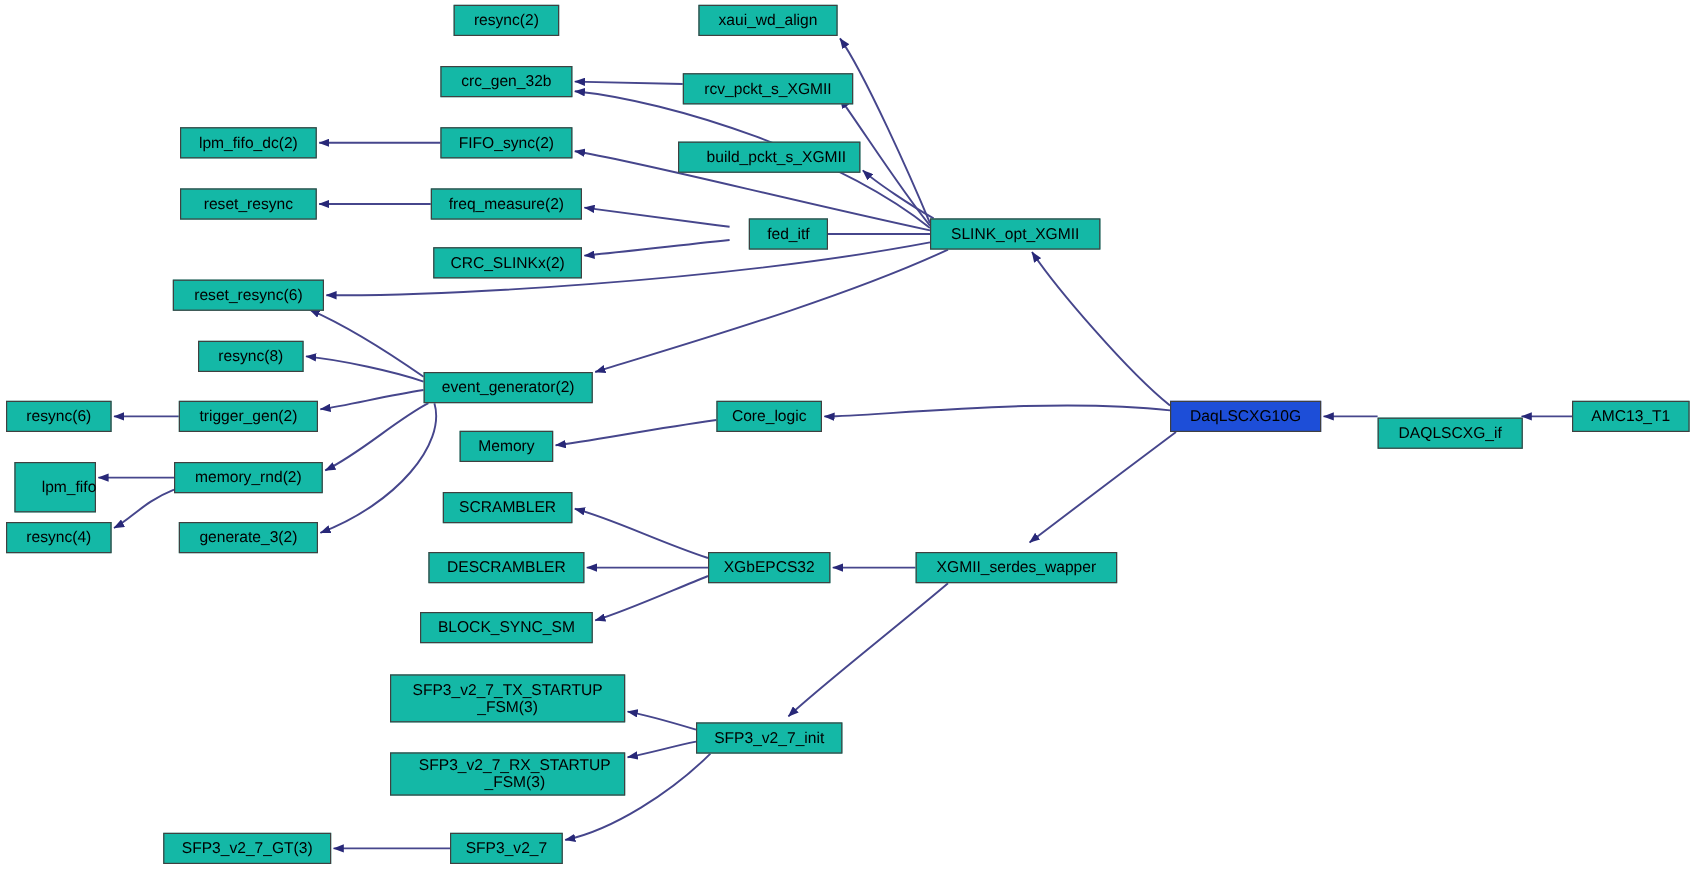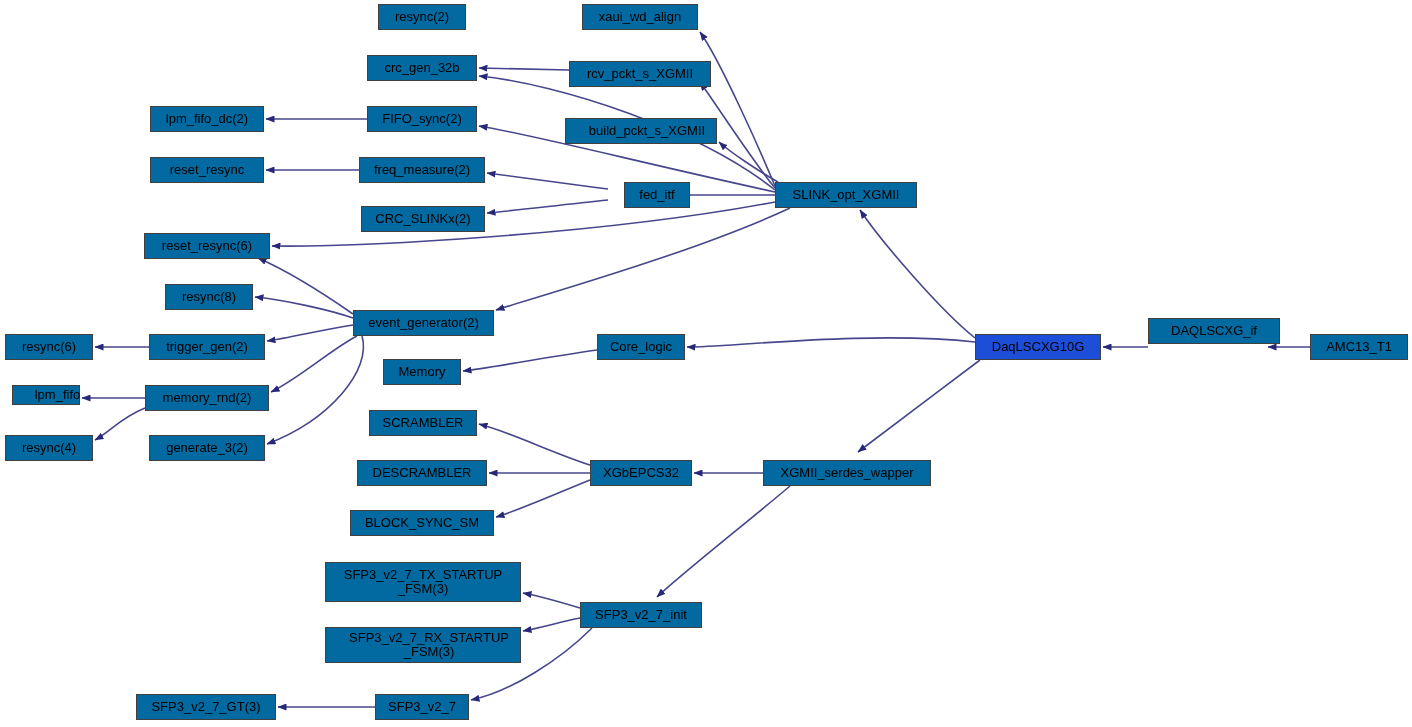--- a/index.html
+++ b/index.html
@@ -19,21 +19,21 @@
     left: 0;
     top: 0;
     width: 1412px;
     height: 727px;
     pointer-events: none;
   }
   .node {
     position: absolute;
     box-sizing: border-box;
     border: 1px solid #404040;
-    background: #0369a1;
+    background: #14b8a6;
     color: #000000;
     font-size: 13px;
     line-height: 14px;
     display: flex;
     align-items: center;
     justify-content: center;
     text-align: center;
     white-space: pre;
     letter-spacing: 0px;
     cursor: default;
@@ -104,24 +104,24 @@
       <div class="node" style="left: 624px; top: 182px; width: 66px; height: 26px;">fed_itf</div>
       <div class="node" style="left: 775px; top: 182px; width: 142px; height: 26px;">SLINK_opt_XGMII</div>
       <div class="node" style="left: 361px; top: 206px; width: 124px; height: 26px;">CRC_SLINKx(2)</div>
       <div class="node" style="left: 144px; top: 233px; width: 126px; height: 26px;">reset_resync(6)</div>
       <div class="node" style="left: 165px; top: 284px; width: 88px; height: 26px;">resync(8)</div>
       <div class="node" style="left: 353px; top: 310px; width: 141px; height: 26px;">event_generator(2)</div>
       <div class="node" style="left: 5px; top: 334px; width: 88px; height: 26px;">resync(6)</div>
       <div class="node" style="left: 149px; top: 334px; width: 116px; height: 26px;">trigger_gen(2)</div>
       <div class="node" style="left: 597px; top: 334px; width: 88px; height: 26px;">Core_logic</div>
       <div class="node highlight" style="left: 975px; top: 334px; width: 126px; height: 26px;">DaqLSCXG10G</div>
-      <div class="node" style="left: 1148px; top: 318px; width: 132px; height: 26px;">DAQLSCXG_if</div>
+      <div class="node" style="left: 1148px; top: 348px; width: 121px; height: 26px;">DAQLSCXG_if</div>
       <div class="node" style="left: 1310px; top: 334px; width: 98px; height: 26px;">AMC13_T1</div>
       <div class="node" style="left: 383px; top: 359px; width: 78px; height: 26px;">Memory</div>
-      <div class="node" style="left: 12px; top: 385px; width: 68px; height: 20px; padding-left: 23px;">lpm_fifo</div>
+      <div class="node" style="left: 12px; top: 385px; width: 68px; height: 42px; padding-left: 23px;">lpm_fifo</div>
       <div class="node" style="left: 145px; top: 385px; width: 124px; height: 26px;">memory_rnd(2)</div>
       <div class="node" style="left: 369px; top: 410px; width: 108px; height: 26px;">SCRAMBLER</div>
       <div class="node" style="left: 5px; top: 435px; width: 88px; height: 26px;">resync(4)</div>
       <div class="node" style="left: 149px; top: 435px; width: 116px; height: 26px;">generate_3(2)</div>
       <div class="node" style="left: 357px; top: 460px; width: 130px; height: 26px;">DESCRAMBLER</div>
       <div class="node" style="left: 590px; top: 460px; width: 102px; height: 26px;">XGbEPCS32</div>
       <div class="node" style="left: 763px; top: 460px; width: 168px; height: 26px;">XGMII_serdes_wapper</div>
       <div class="node" style="left: 350px; top: 510px; width: 144px; height: 26px;">BLOCK_SYNC_SM</div>
       <div class="node" style="left: 325px; top: 562px; width: 196px; height: 40px;">SFP3_v2_7_TX_STARTUP
 _FSM(3)</div>

